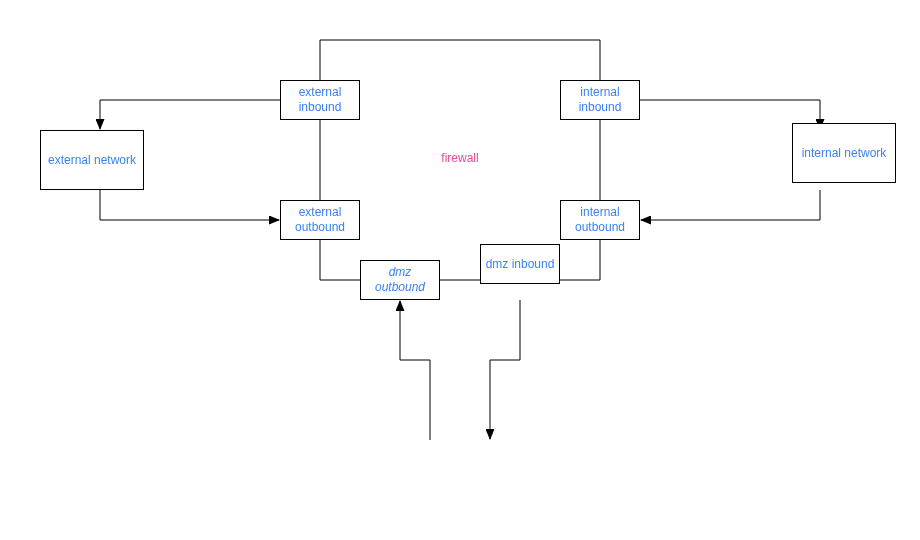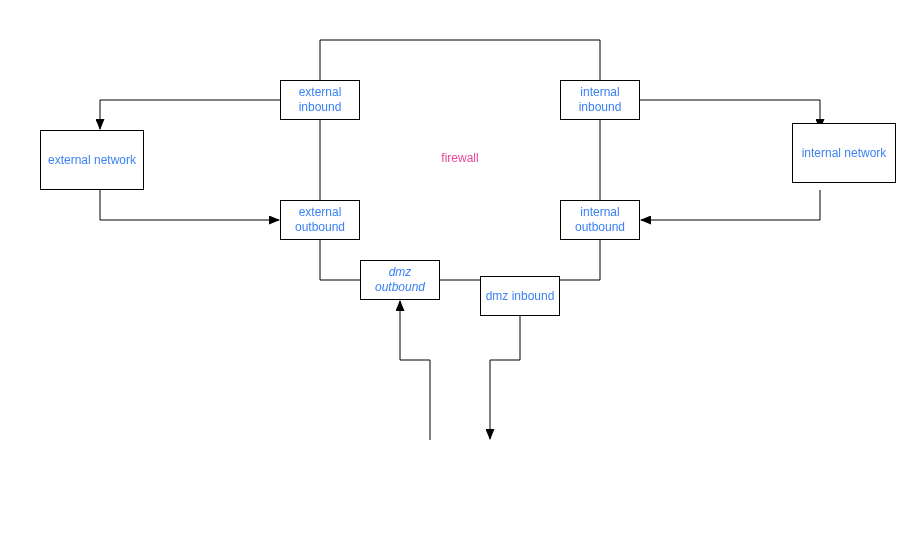--- a/index.html
+++ b/index.html
@@ -47,21 +47,21 @@
   .small-node  { width: 80px;  height: 40px; }
   .wide-node   { width: 104px; height: 60px; align-items: center; }
 
   #node-external-inbound  { left: 280px; top: 80px;  }
   #node-internal-inbound  { left: 560px; top: 80px;  }
   #node-external-network  { left: 40px;  top: 130px; }
   #node-internal-network  { left: 760px; top: 123px; margin-left: 32px; }
   #node-external-outbound { left: 280px; top: 200px; }
   #node-internal-outbound { left: 560px; top: 200px; }
   #node-dmz-outbound      { left: 360px; top: 260px; font-style: italic; }
-  #node-dmz-inbound       { left: 480px; top: 276px; }
+  #node-dmz-inbound       { left: 480px; top: 244px; }
   #node-dmz-network       { left: 400px; top: 440px; }
 
   .floating-label {
     position: absolute;
     left: 400px;
     top: 151px;
     width: 120px;
     text-align: center;
     font-size: 12px;
     color: #ec4899;

